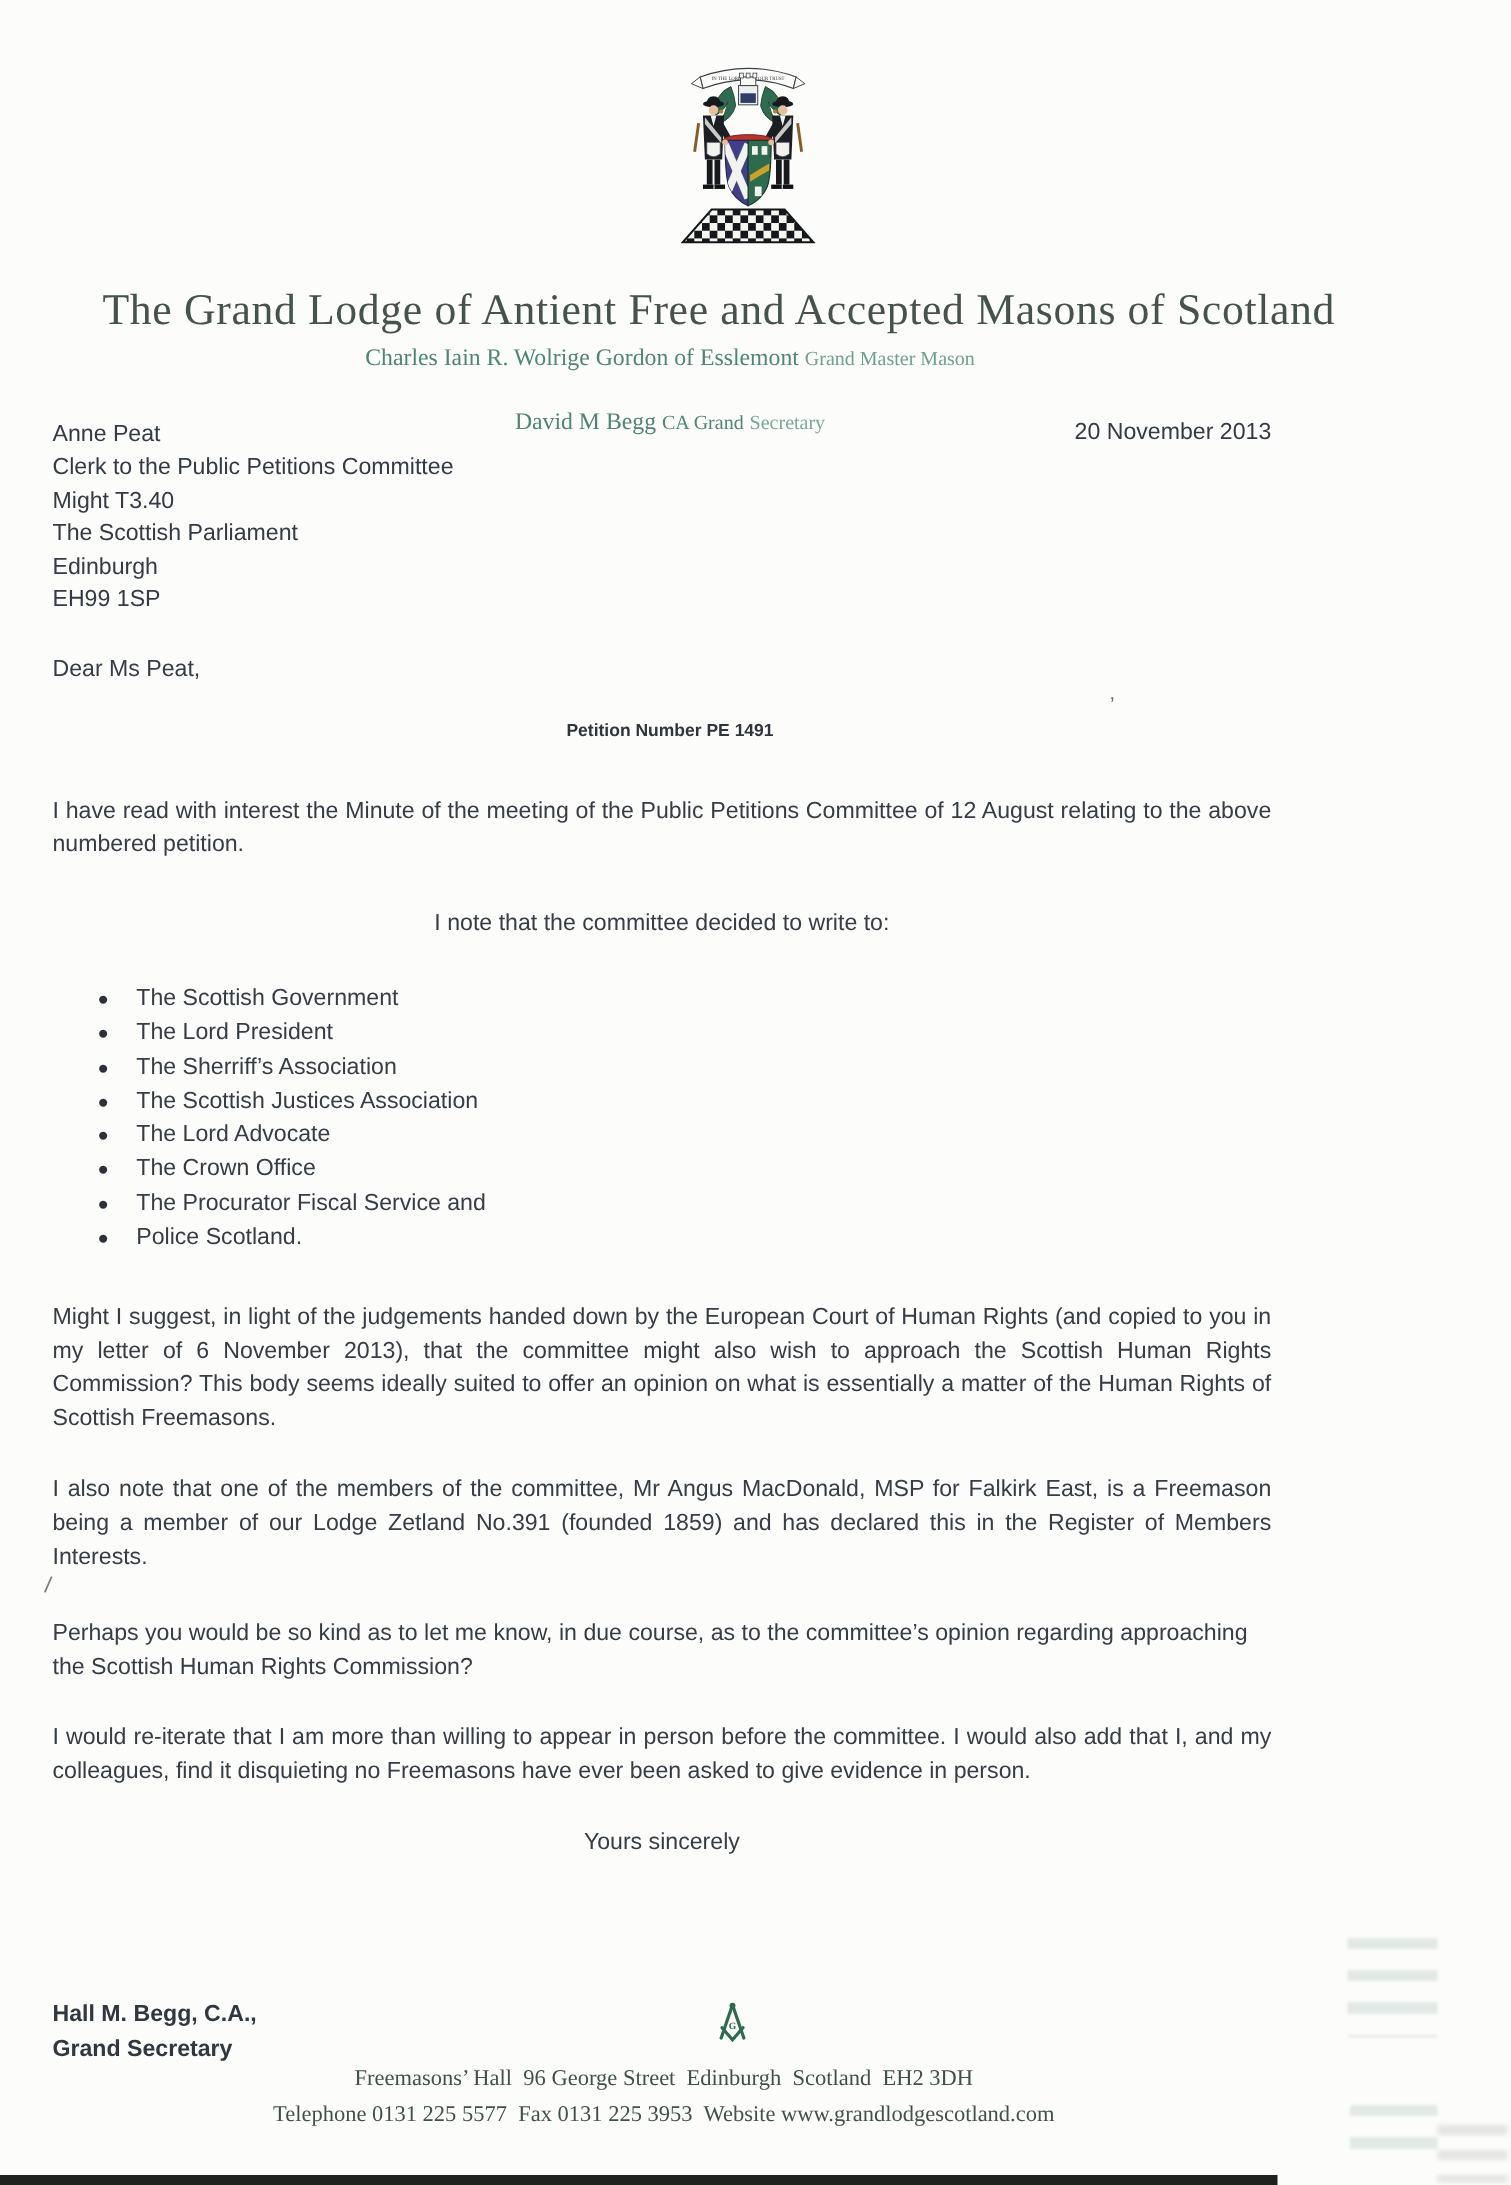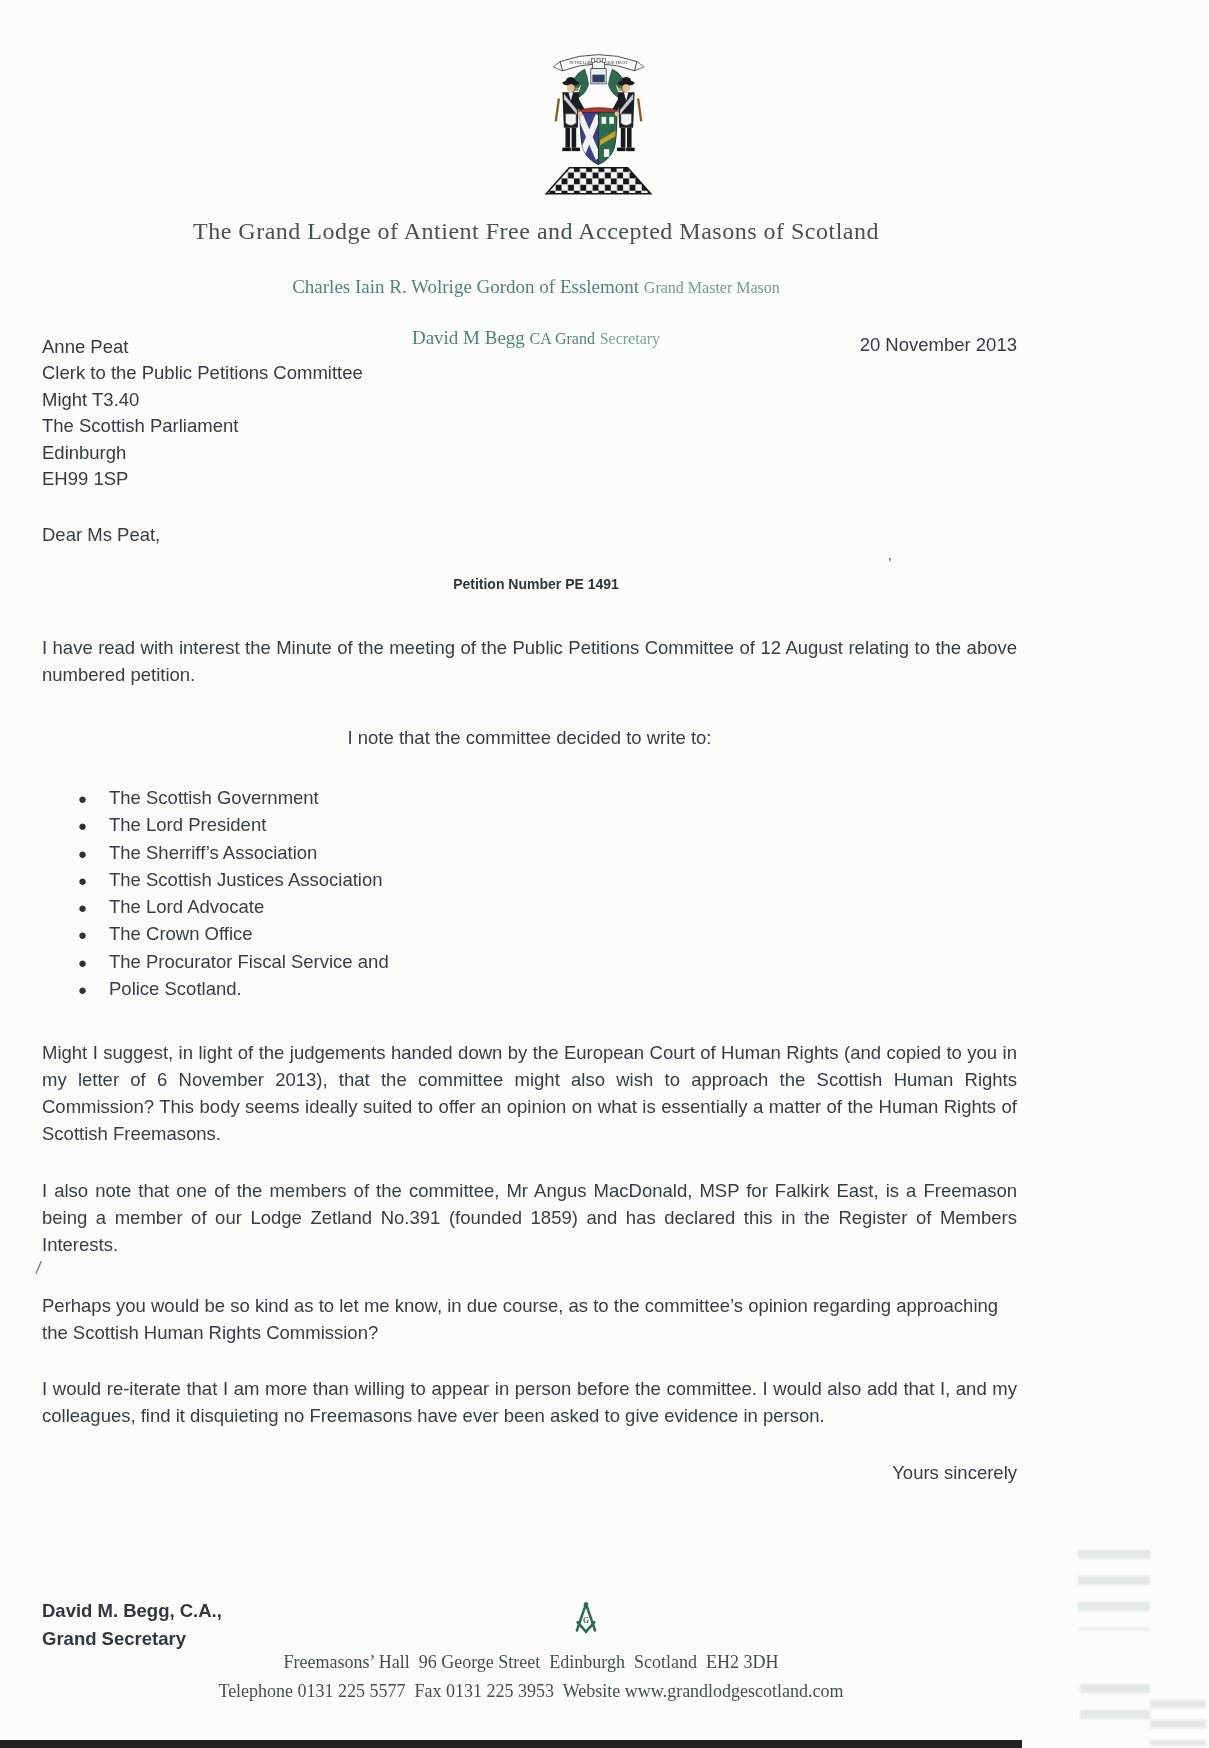--- a/index.html
+++ b/index.html
@@ -3,41 +3,41 @@
 <meta charset="utf-8">
 <style>
   html,body{margin:0;padding:0;background:#ffffff;}
   .page{
     position:relative;width:1209px;height:1748px;background:#fcfcfb;
     font-family:"Liberation Sans",sans-serif;color:#383f47;overflow:hidden;
   }
   .abs{position:absolute;}
   .serif{font-family:"Liberation Serif","DejaVu Serif",serif;}
   .center-band{left:0;width:1072px;text-align:center;}
-  .title{top:218px;font-size:24px;color:#45534b;letter-spacing:.5px;}
+  .title{top:228px;font-size:35px;color:#45534b;letter-spacing:.5px;padding-left:39px;}
   .sub1{top:276px;font-size:19px;color:#4e8577;}
   .sub1 .role{font-size:16px;color:#6fa092;}
   .sub2{top:303px;font-size:19px;color:#4e8577;margin-top:24px;}
   .sub2 .qual{font-size:16px;color:#4e8577;}
   .sub2 .role2{font-size:16px;color:#79a89b;}
   .addr{left:42px;top:334px;font-size:18.5px;line-height:26.4px;color:#343b44;}
   .date{left:42px;top:334px;width:975px;text-align:right;font-size:18.5px;color:#343b44;}
   .body-block{left:42px;width:975px;font-size:18.5px;line-height:27px;text-align:justify;color:#363d45;}
   .salutation{top:521px;text-align:left;}
   .subject{top:576px;font-weight:bold;font-size:14px;color:#2f353c;}
   .p1{top:634px;}
   .p2{top:724px;text-align:center;}
   .bullets{left:78px;top:787px;}
   .bullet-row{height:27.3px;display:flex;align-items:baseline;font-size:18.5px;color:#363d45;}
   .bullet-dot{width:31px;font-size:15px;color:#2c3137;}
   .p3{top:1039px;}
   .p4{top:1177px;}
   .p5{top:1292px;text-align:left;}
   .p6{top:1375px;}
-  .vale{top:1459px;text-align:right;}
+  .vale{top:1459px;text-align:center;}
   .signature{left:42px;top:1597px;font-size:18.5px;line-height:28px;font-weight:bold;color:#31373f;}
   .footer1{top:1652px;}
   .footer2{top:1681px;}
   .footer-line{left:0;width:1062px;text-align:center;font-size:18px;color:#41514a;white-space:pre-wrap;}
   .bottom-bar{left:0;top:1740px;width:1022px;height:8px;background:#20221f;}
   .mark{color:#777d84;font-size:18px;}
   .ghost{
     background:repeating-linear-gradient(to bottom,rgba(132,160,148,.38) 0 9px,rgba(132,160,148,0) 9px 26px);
     filter:blur(1.2px);opacity:.55;border-radius:2px;
   }
@@ -200,21 +200,21 @@
   <div class="abs body-block p4">I also note that one of the members of the committee, Mr Angus MacDonald, MSP for Falkirk East, is a Freemason being a member of our Lodge Zetland No.391 (founded 1859) and has declared this in the Register of Members Interests.</div>
 
   <div class="abs mark" style="left:36px;top:1258px;transform:rotate(8deg);">/</div>
 
   <div class="abs body-block p5">Perhaps you would be so kind as to let me know, in due course, as to the committee’s opinion regarding approaching the Scottish Human Rights Commission?</div>
   <div class="abs body-block p6">I would re-iterate that I am more than willing to appear in person before the committee. I would also add that I, and my colleagues, find it disquieting no Freemasons have ever been asked to give evidence in person.</div>
 
   <div class="abs body-block vale">Yours sincerely</div>
 
   <div class="abs signature">
-    <div>David M. Begg, C.A.,</div>
+    <div>Hall M. Begg, C.A.,</div>
     <div>Grand Secretary</div>
   </div>
 
   <svg class="abs" style="left:572px;top:1599px;" width="28" height="42" viewBox="0 0 40 58">
     <g fill="none" stroke="#2d6a4e" stroke-width="3.6" stroke-linecap="round">
       <path d="M8 32 L20 46 L32 32"></path>
       <path d="M20 6 L7 44"></path>
       <path d="M20 6 L33 44"></path>
     </g>
     <circle cx="20" cy="7" r="3.4" fill="#2d6a4e"></circle>

